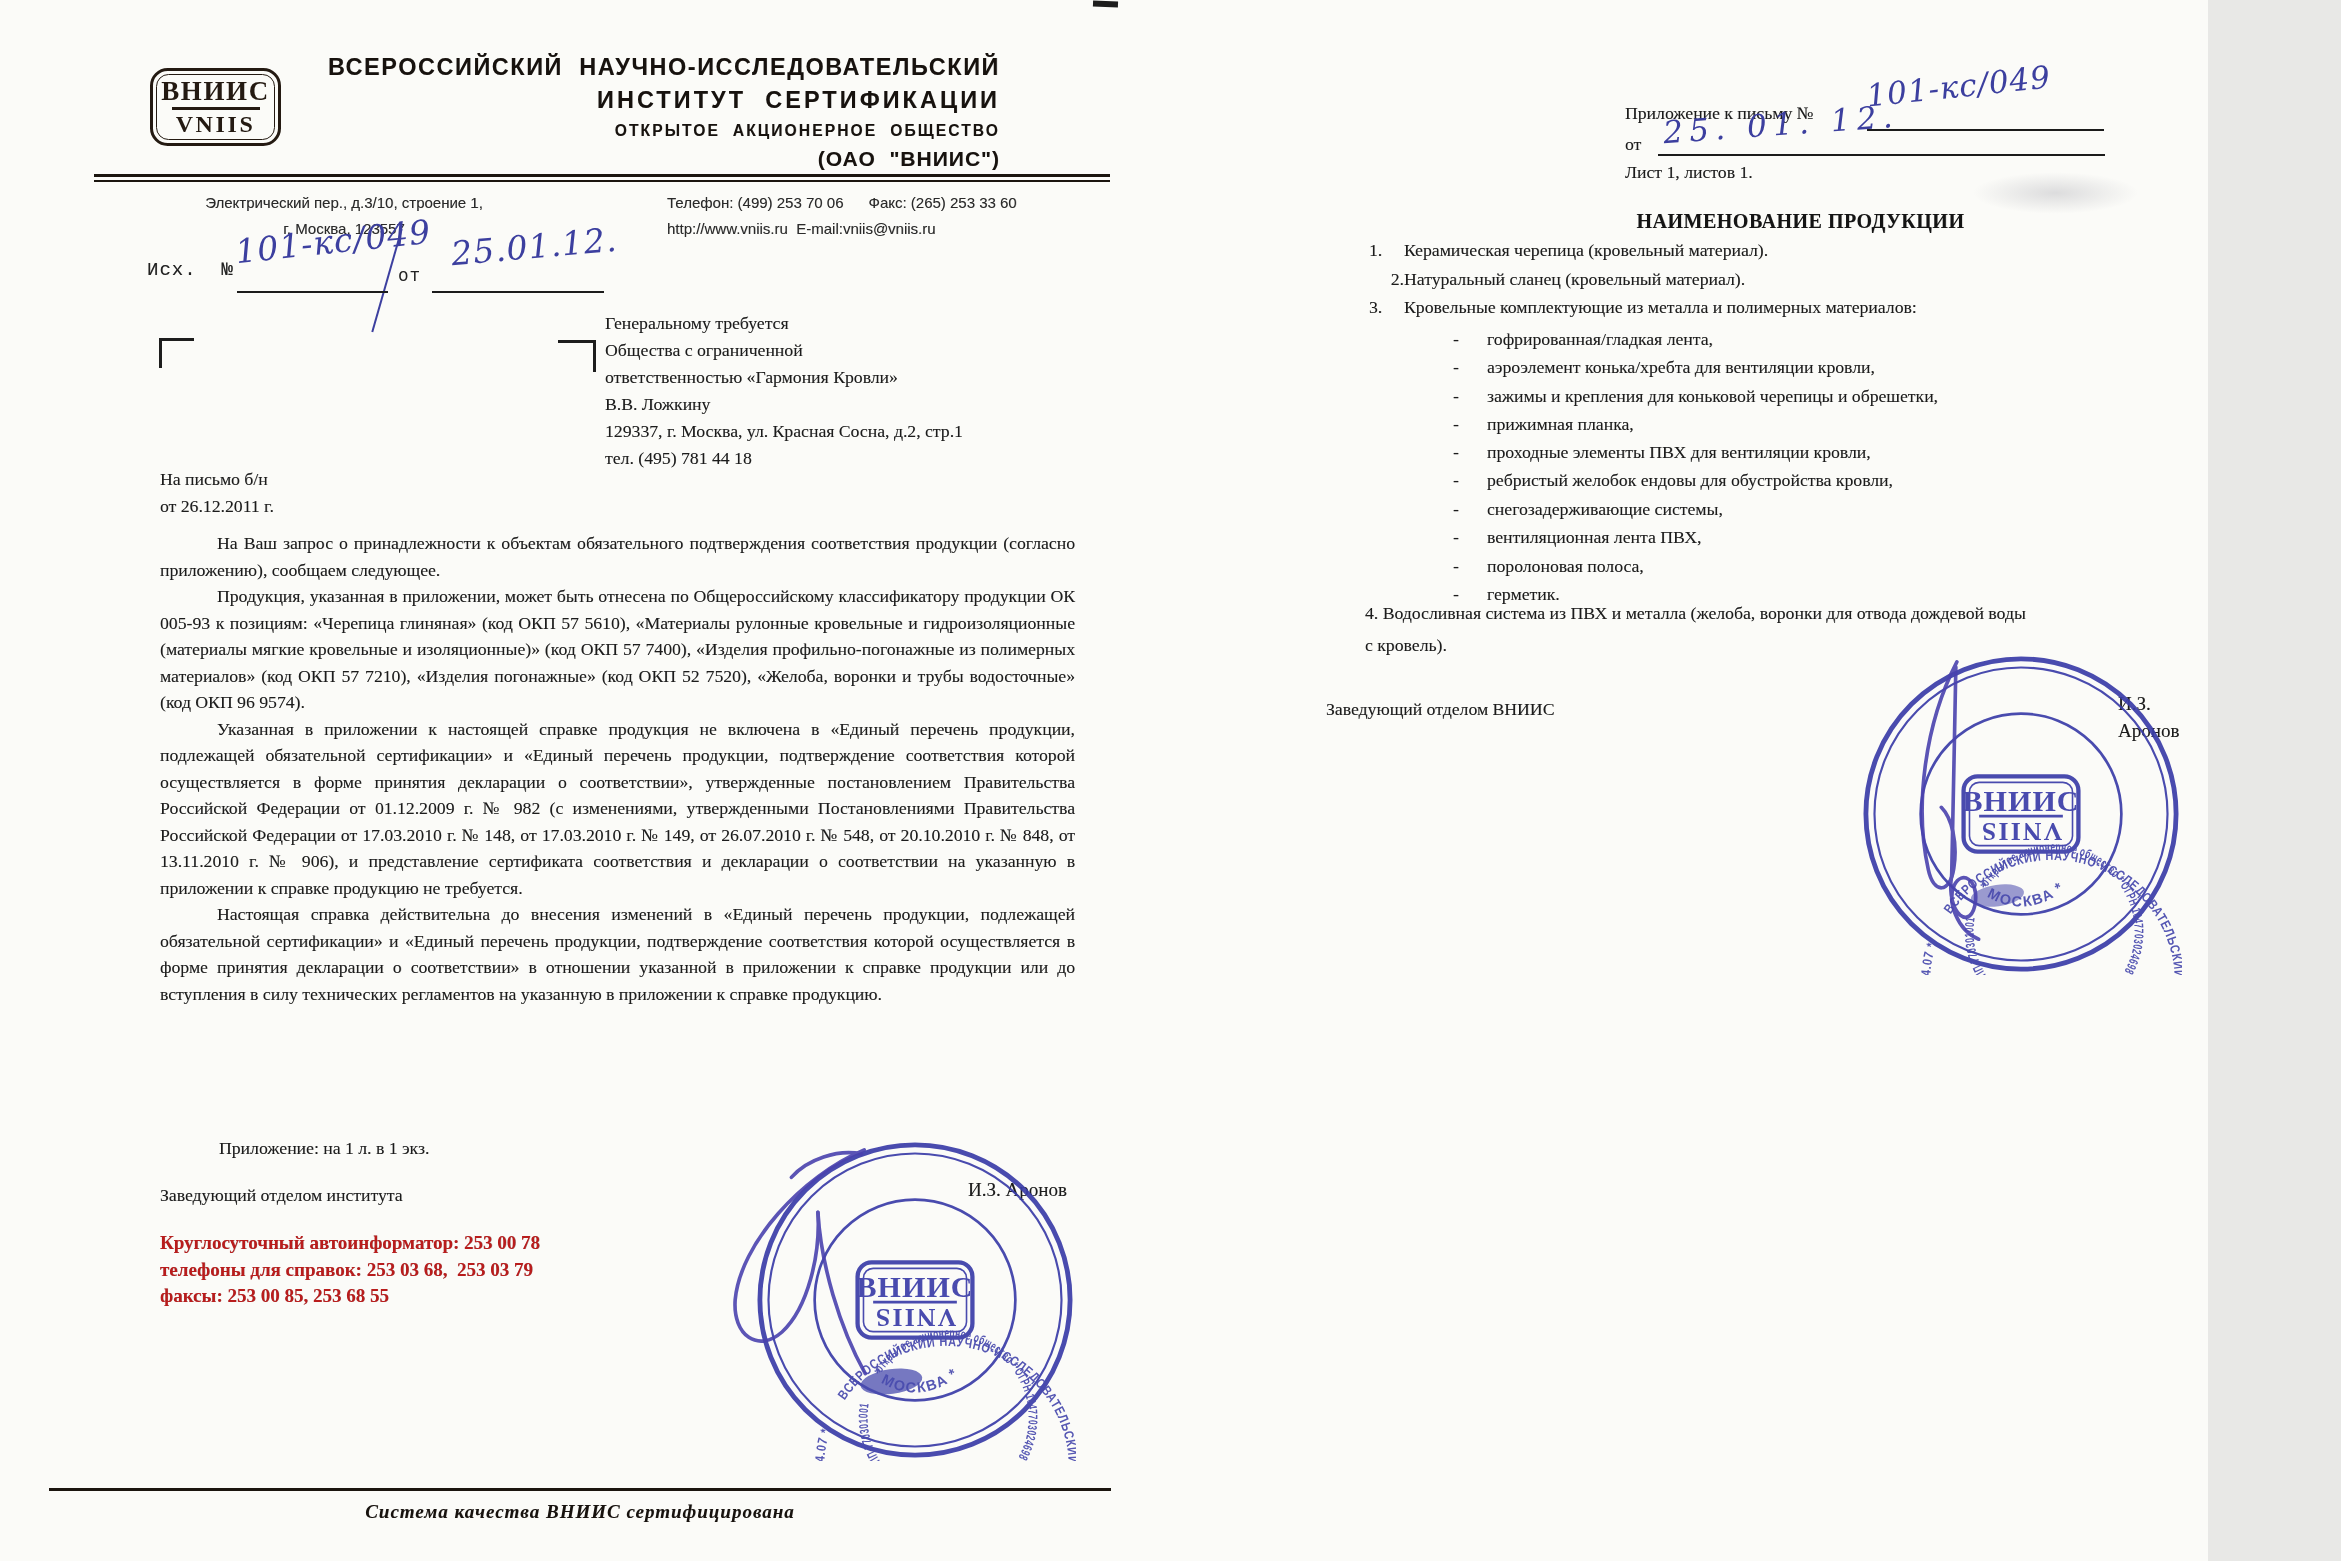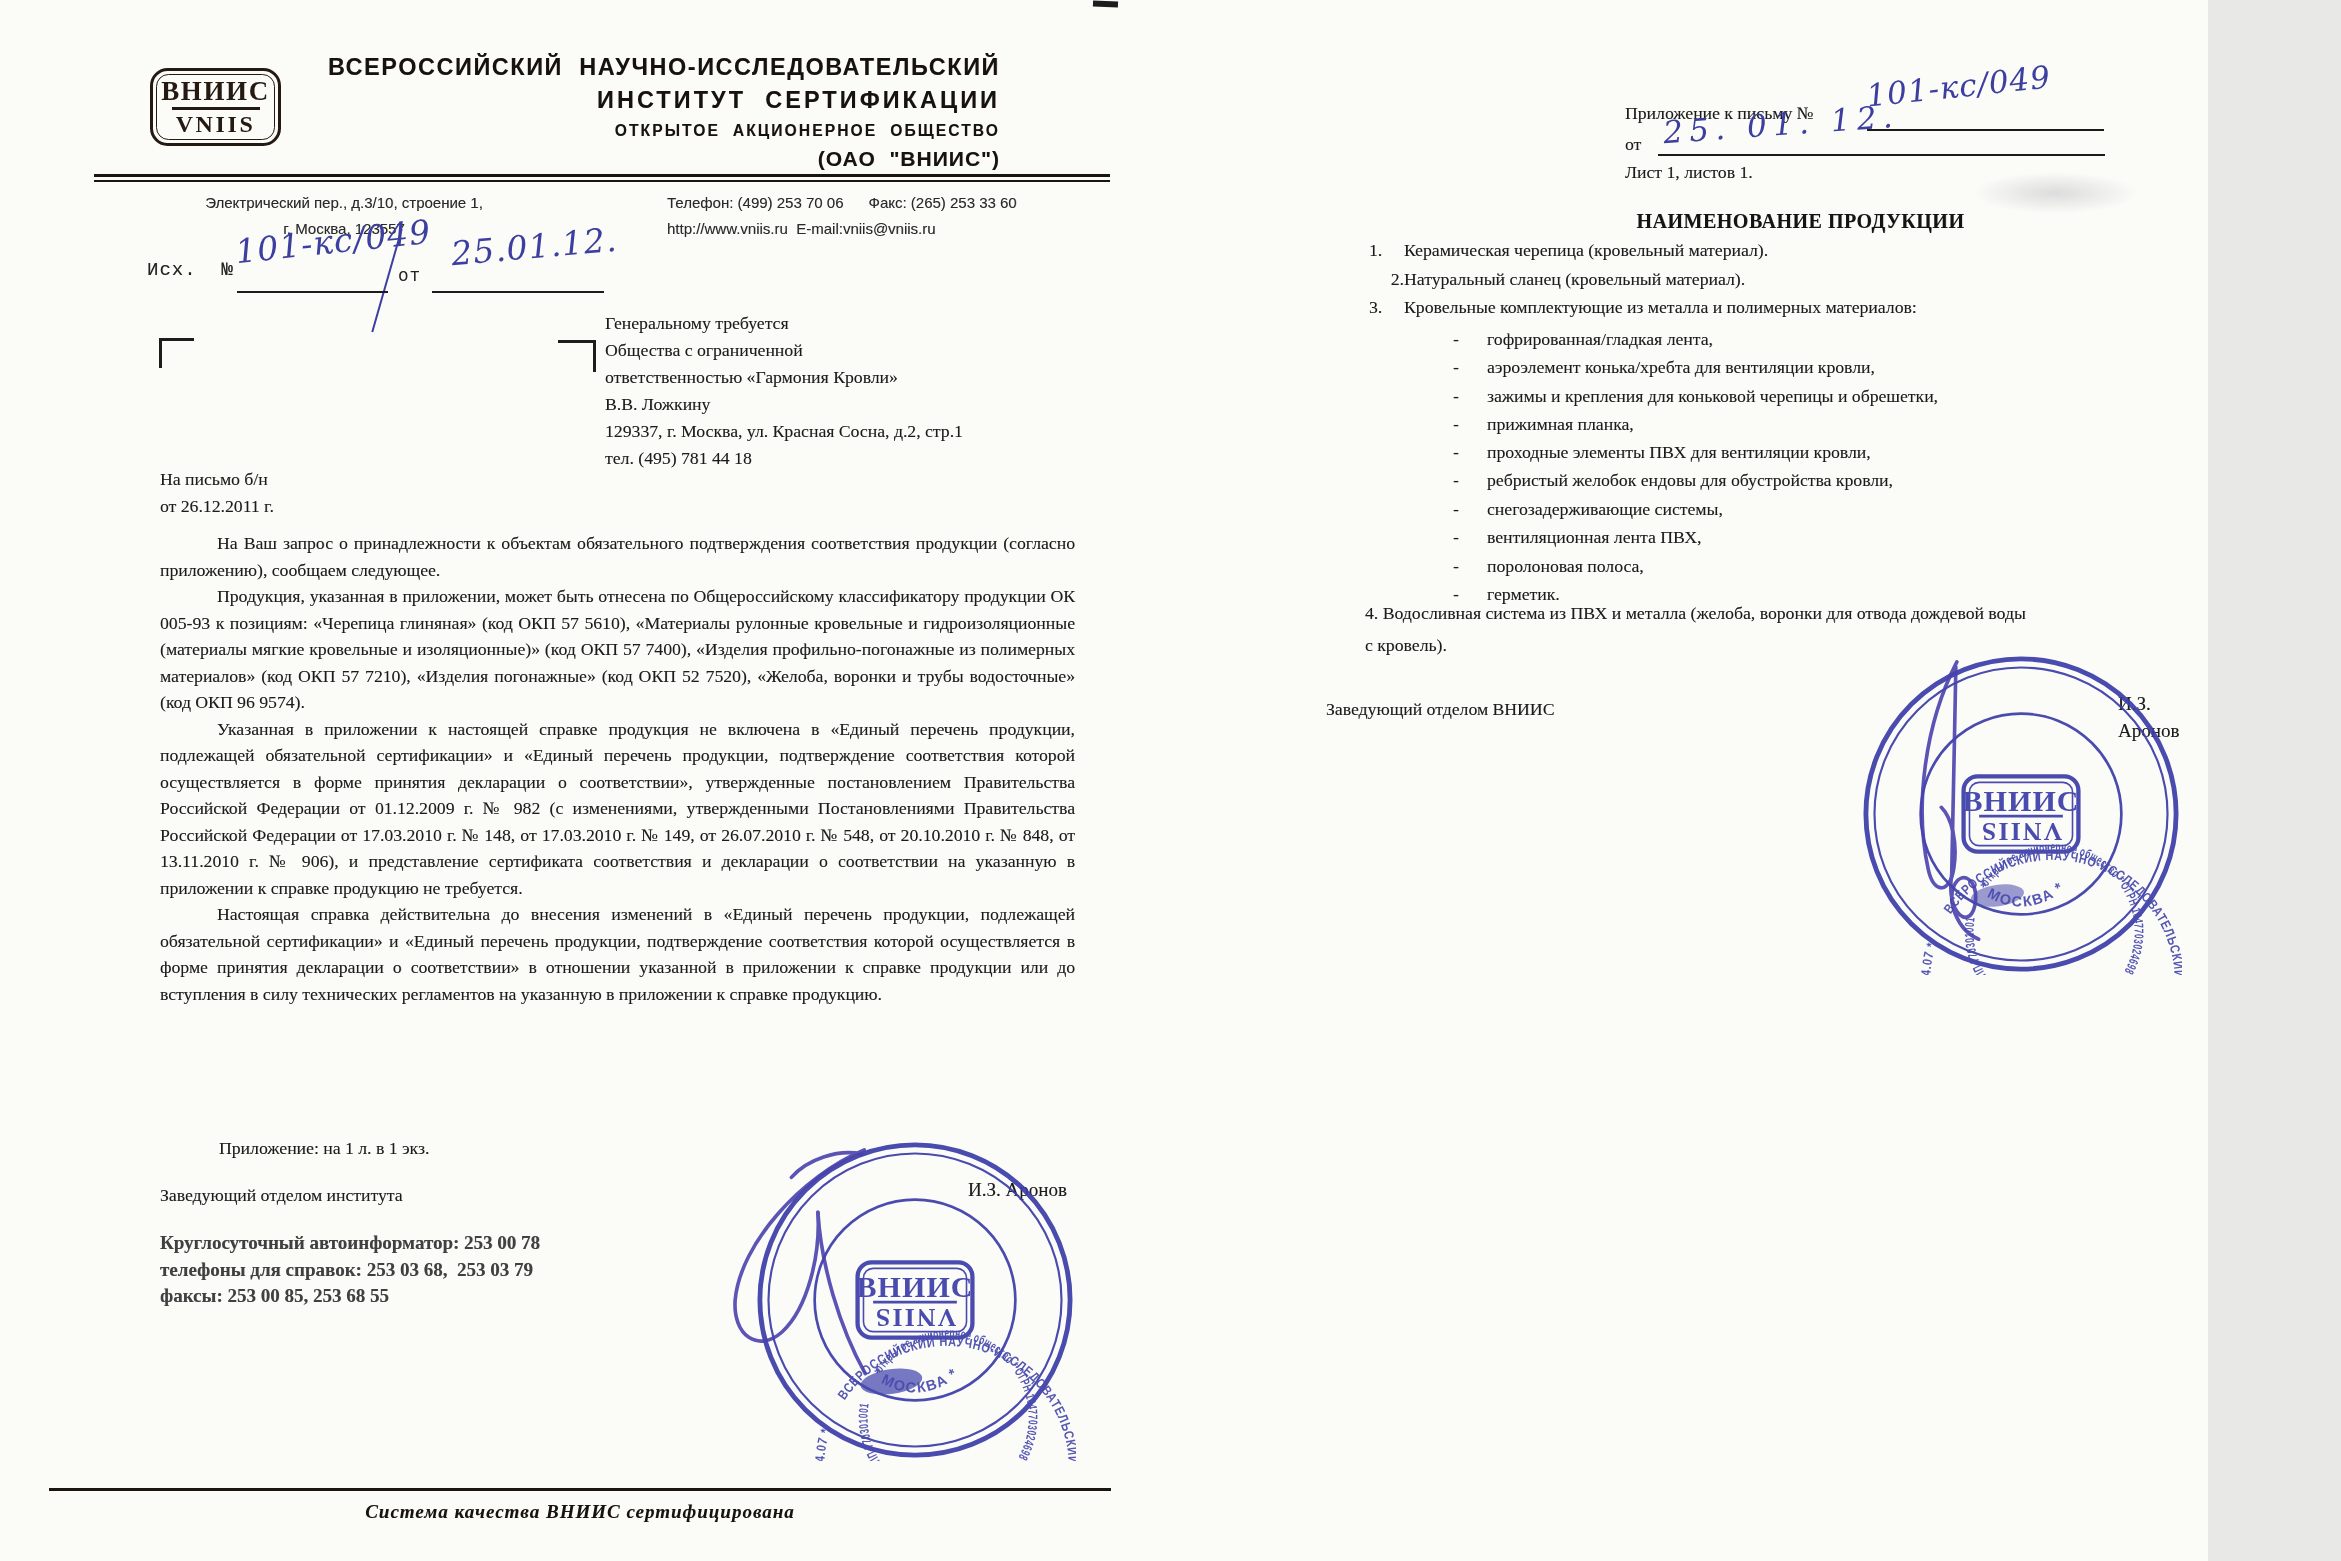--- a/index.html
+++ b/index.html
@@ -28,21 +28,21 @@
   .rule{background:#1b150f;}
   .addr{font:15px "Liberation Sans",sans-serif;color:#2a2a2a;line-height:25.5px;}
 
   .mono-label{font:19px "Liberation Mono",monospace;letter-spacing:1px;color:#222;}
   .hw{font:italic 33px "DejaVu Serif",serif;color:#3c3f9f;letter-spacing:1px;}
 
   .serif34{font:17.7px "Liberation Serif",serif;line-height:27px;}
   .body-text{font:17.7px "Liberation Serif",serif;line-height:26.5px;text-align:justify;}
   .body-text p{margin:0;text-indent:57px;}
 
-  .bold-serif{font:700 19px "Liberation Serif",serif;line-height:26.5px;color:#404040;}
+  .bold-serif{font:700 19px "Liberation Serif",serif;line-height:26.5px;color:#b91c1c;}
 
   .footer-text{font:italic 700 19px "Liberation Serif",serif;letter-spacing:1px;text-align:center;color:#17120e;}
 
   
   .prod-title{font:700 20px "Liberation Serif",serif;letter-spacing:0.5px;text-align:center;color:#141414;}
   .num-col{display:inline-block;width:35px;}
   .dash-col{display:inline-block;width:34px;}
 
   
   .ring-text{font:700 25px "Liberation Sans",sans-serif;fill:#3a3da8;letter-spacing:1.5px;opacity:.93;}

